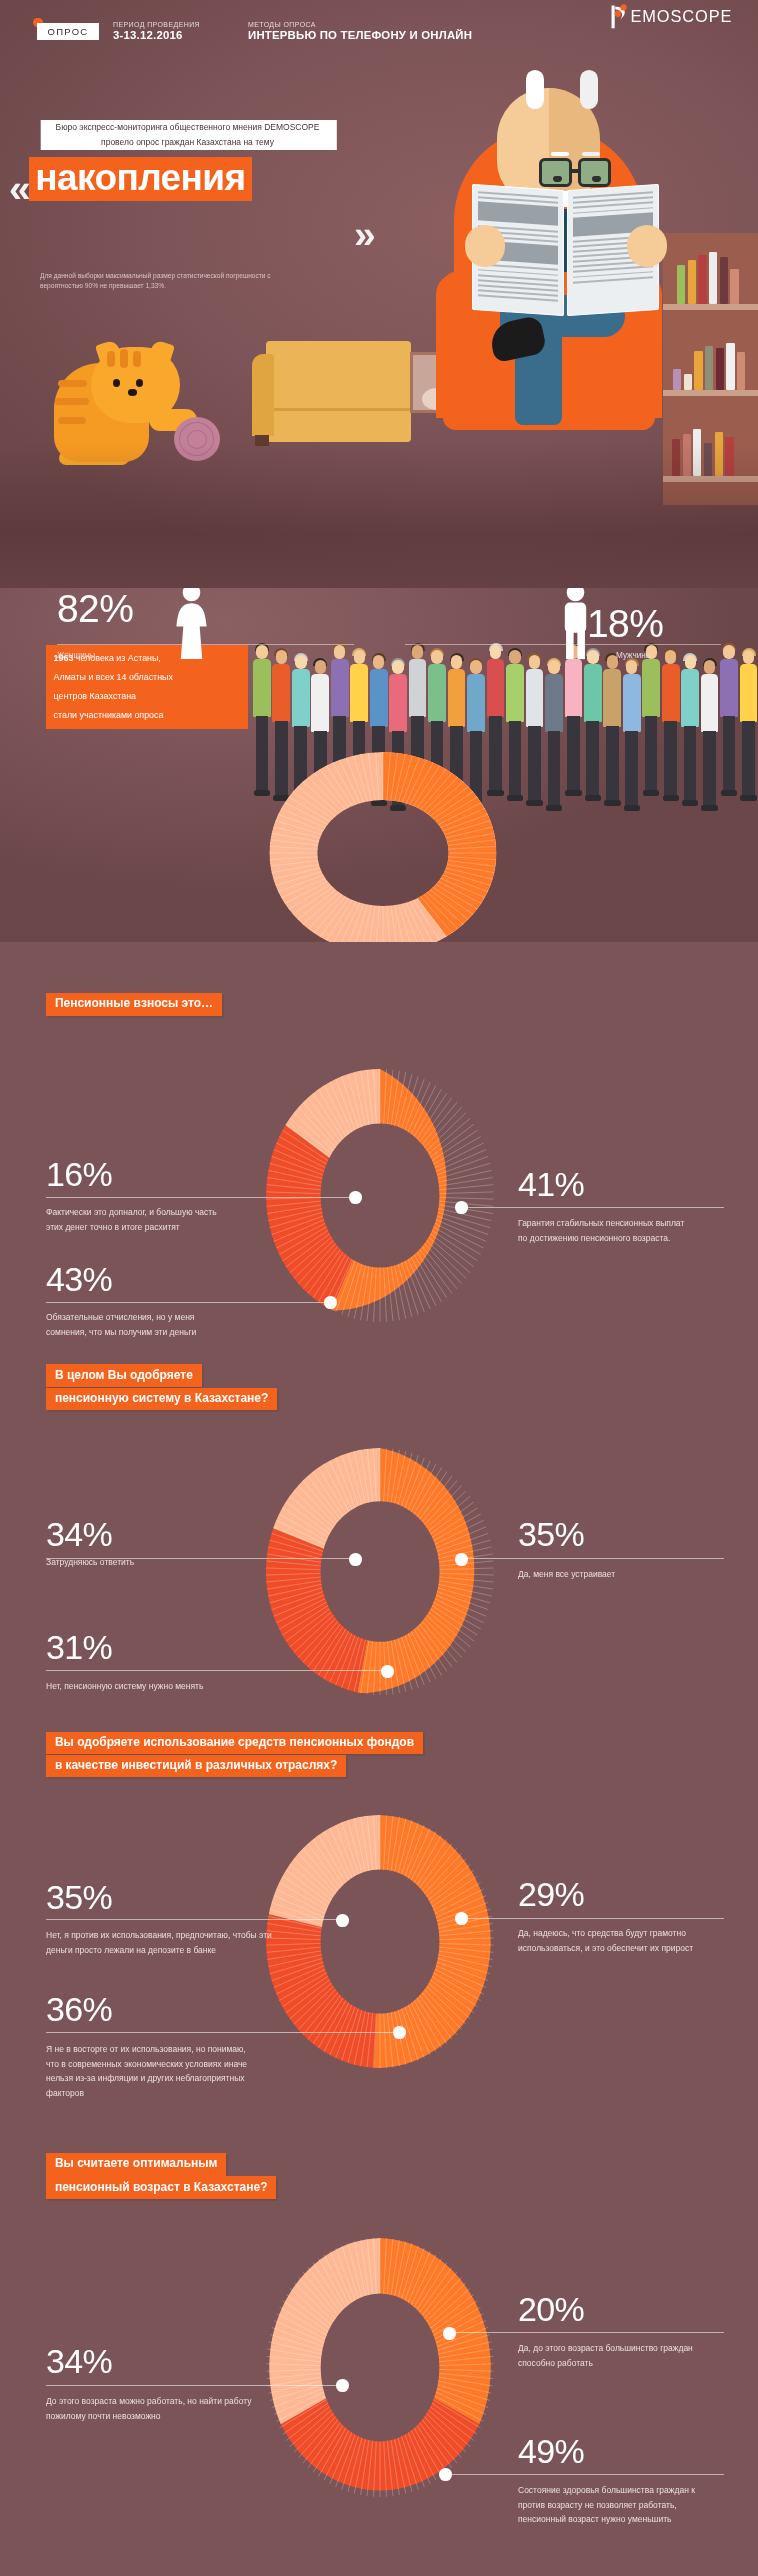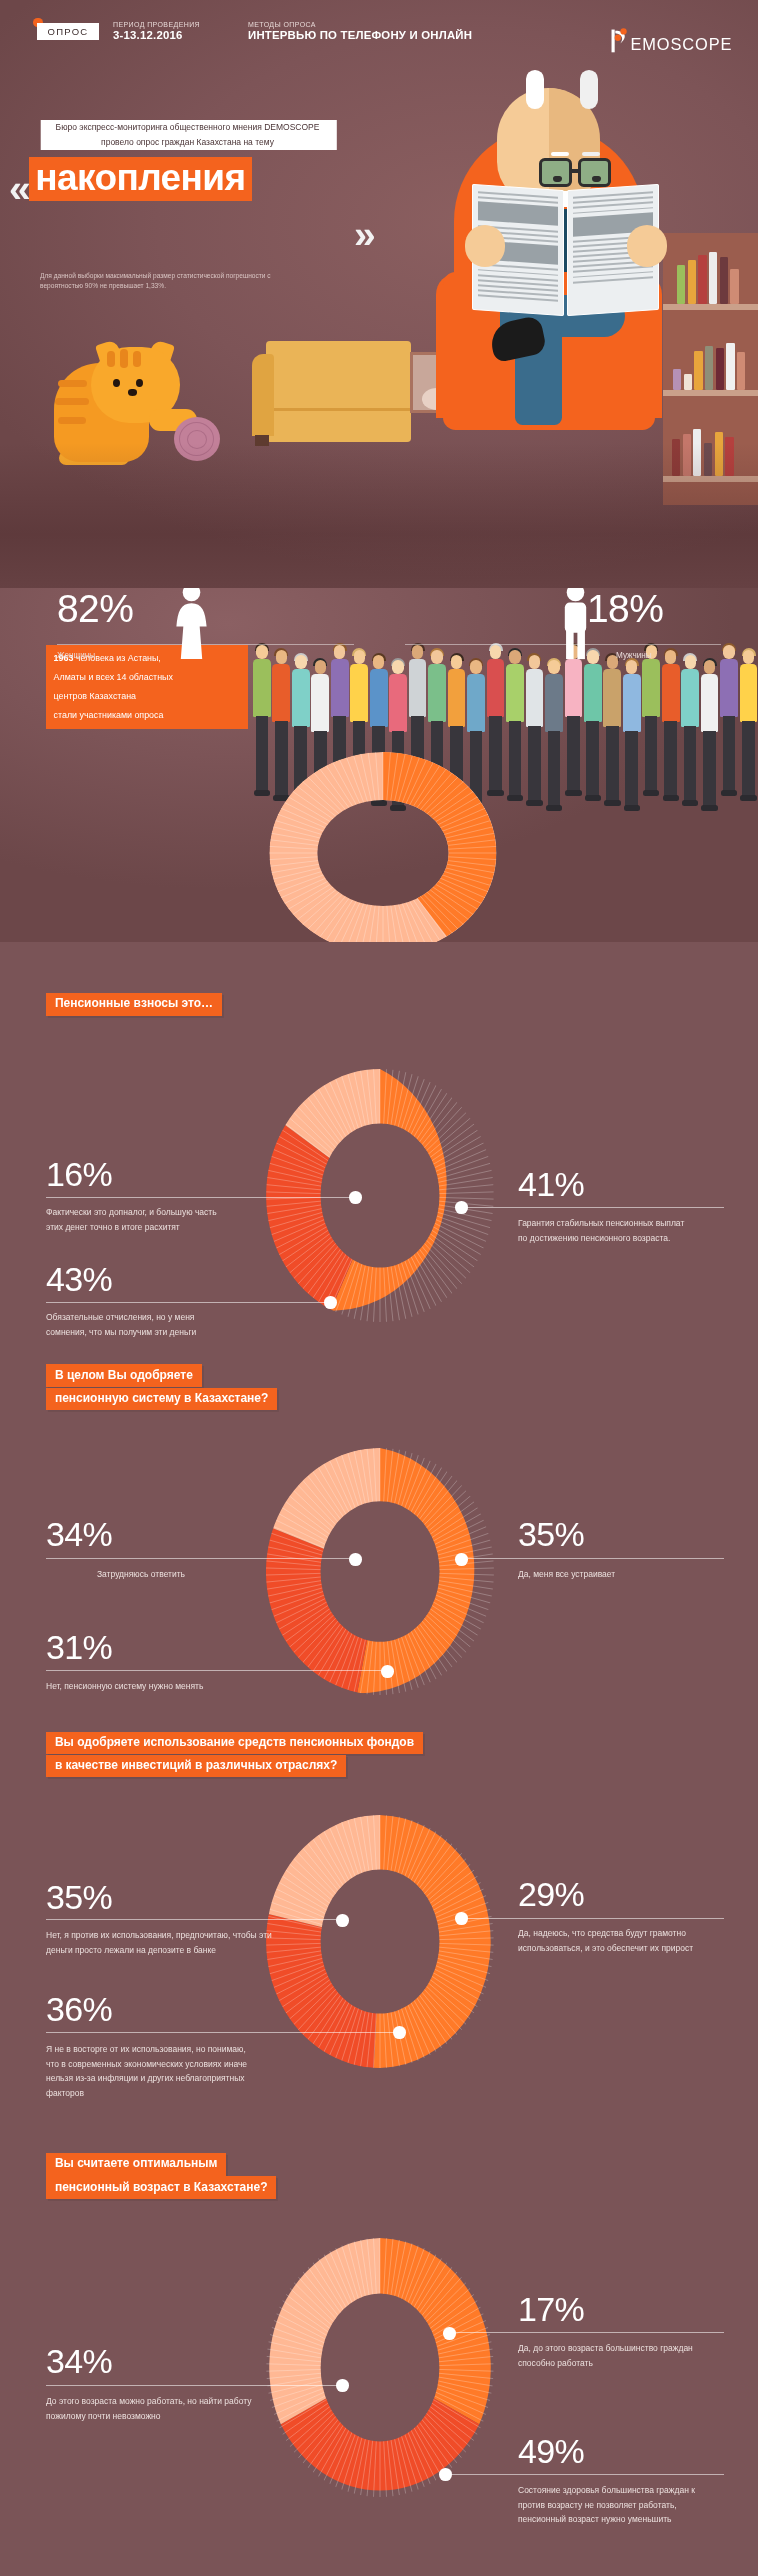--- a/index.html
+++ b/index.html
@@ -32,21 +32,21 @@
   .oprosDot{
     position:absolute; left:33px; top:17.7px; width:9.5px; height:9.5px;
     border-radius:50%; background:#f4631e;
   }
   .kv{ position:absolute; color:#fff; }
   .kv .small{ font-size:7px; letter-spacing:0.4px; color:#e7d8d6; text-transform:uppercase;}
   .kv .big{ font-size:11.4px; font-weight:bold; letter-spacing:0.2px; margin-top:0.6px;}
   .kv1{ left:113px; top:21px; }
   .kv2{ left:248px; top:21px; }
 
-  .logo{ position:absolute; right:26.6px; top:26px; height:28px; display:flex; align-items:flex-end; }
+  .logo{ position:absolute; right:26.6px; top:2px; height:28px; display:flex; align-items:center; }
   .logo-word{ color:#fff; font-size:16.4px; letter-spacing:0.9px; font-family:"Liberation Sans", sans-serif; }
 
   
   .intro{
     position:absolute; left:42px; top:120px; width:291px;text-align:center;
   }
   .intro span{
     display:inline; background:#fff; color:#4a3436; font-size:8.5px; line-height:15px;
     box-shadow:3.8px 0 0 #fff, -1.3px 0 0 #fff;
   }
@@ -697,21 +697,21 @@
   </svg>
 
   <div class="pct-huge" style="left:57px; top:0.6px;">82%</div>
   <div class="pct-label" style="left:57px; top:63px;">Женщины</div>
   <svg class="ficon" style="left:172px; top:-6.3px;" width="39" height="80" viewBox="0 0 62 126">
     <circle cx="31" cy="16" r="14" fill="#fff"></circle>
     <path d="M31 33 C14 33 9 46 7 70 L18 70 L14 122 L48 122 L44 70 L55 70 C53 46 48 33 31 33 Z" fill="#fff"></path>
   </svg>
   <div class="legend-line" style="left:57px; top:56px; width:297px;"></div>
 
-  <div class="pct-huge" style="left:587px; top:1px;">18%</div>
+  <div class="pct-huge" style="left:587px; top:16px;">18%</div>
   <div class="pct-label" style="left:616px; top:63px;">Мужчины</div>
   <svg class="micon" style="left:556px; top:-6.3px;" width="39" height="80" viewBox="0 0 62 126">
     <circle cx="31" cy="16" r="14" fill="#fff"></circle>
     <rect x="14" y="32" width="34" height="48" rx="8" fill="#fff"></rect>
     <rect x="16" y="76" width="12" height="46" fill="#fff"></rect>
     <rect x="34" y="76" width="12" height="46" fill="#fff"></rect>
   </svg>
   <div class="legend-line" style="left:405px; top:56px; width:316px;"></div>
 </div>
 
@@ -994,21 +994,21 @@
           <line x1="167.72240213045106" y1="118.14240080387994" x2="148.69212543265024" y2="-0.986877950106134" stroke="#ffffff" stroke-opacity="0.4" stroke-width="1"></line>
           <line x1="171.79261848788107" y1="117.50842464281308" x2="159.07117714409677" y2="-2.603517160826641" stroke="#ffffff" stroke-opacity="0.4" stroke-width="1"></line>
           <line x1="175.88960561788073" y1="117.1272098937614" x2="169.51849432559587" y2="-3.575614770908402" stroke="#ffffff" stroke-opacity="0.4" stroke-width="1"></line>
         </g>
     </g>
   </svg>
 
   <div class="pct" style="left:46px; top:164px;">34%</div>
   <div class="lead" style="left:46px; top:205px; width:310px;"></div>
   <div class="dot" style="left:349px; top:200px;"></div>
-  <div class="desc" style="left:46px; top:214px; width:190px;text-align:center;">Затрудняюсь ответить</div>
+  <div class="desc" style="left:46px; top:202px; width:190px;">Затрудняюсь ответить</div>
 
   <div class="pct" style="left:46px; top:277px;">31%</div>
   <div class="lead" style="left:46px; top:317px; width:341px;"></div>
   <div class="dot" style="left:381px; top:312px;"></div>
   <div class="desc" style="left:46px; top:326px; width:183px;">Нет, пенсионную систему нужно менять</div>
 
   <div class="pct" style="left:518px; top:164px;">35%</div>
   <div class="lead" style="left:468px; top:205px; width:256px;"></div>
   <div class="dot" style="left:455px; top:200px;"></div>
   <div class="desc right" style="left:518px; top:214px; width:190px;">Да, меня все устраивает</div>
@@ -1296,21 +1296,21 @@
           <line x1="175.88960561788073" y1="123.13373347805687" x2="169.51849432559587" y2="-3.7589796309549683" stroke="#ffffff" stroke-opacity="0.4" stroke-width="1"></line>
         </g>
     </g>
   </svg>
 
   <div class="pct" style="left:46px; top:207px;">34%</div>
   <div class="lead" style="left:46px; top:248px; width:297px;"></div>
   <div class="dot" style="left:336px; top:242px;"></div>
   <div class="desc" style="left:46px; top:257px; width:209px;">До этого возраста можно работать, но найти работу пожилому почти невозможно</div>
 
-  <div class="pct" style="left:518px; top:155px;">17%</div>
+  <div class="pct" style="left:518px; top:155px;">20%</div>
   <div class="lead" style="left:455px; top:195px; width:269px;"></div>
   <div class="dot" style="left:443px; top:190px;"></div>
   <div class="desc right" style="left:518px; top:204px; width:190px;">Да, до этого возраста большинство граждан способно работать</div>
 
   <div class="pct" style="left:518px; top:297px;">49%</div>
   <div class="lead" style="left:452px; top:337px; width:272px;"></div>
   <div class="dot" style="left:439px; top:331px;"></div>
   <div class="desc right" style="left:518px; top:346px; width:190px;">Состояние здоровья большинства граждан к против возрасту не позволяет работать, пенсионный возраст нужно уменьшить</div>
 </div>
 

